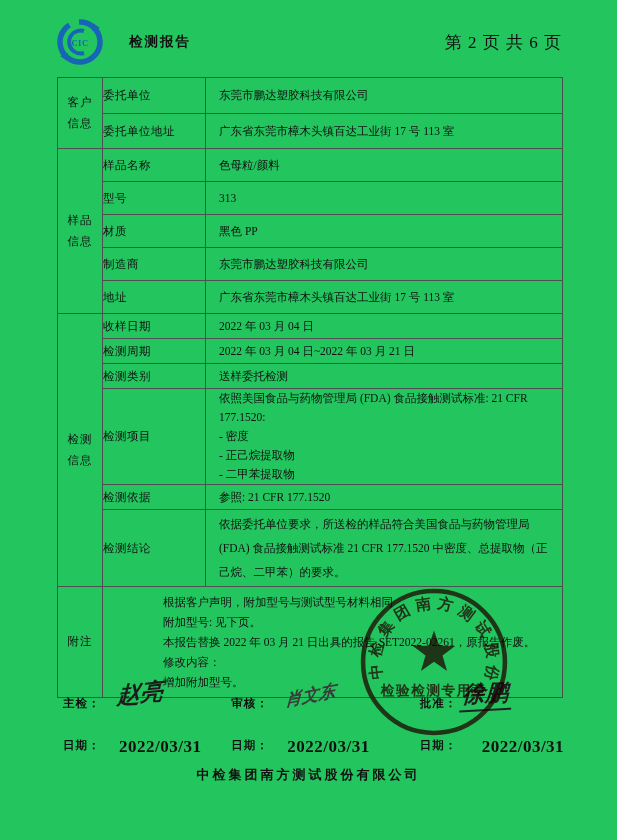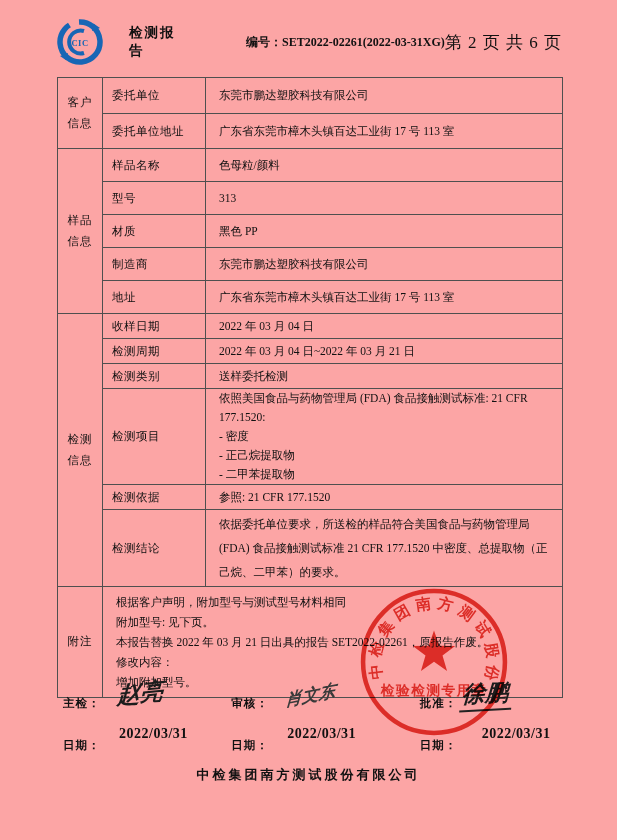--- a/index.html
+++ b/index.html
@@ -2,60 +2,60 @@
 <html><head>
 <meta charset="utf-8">
 <style>
   * { margin:0; padding:0; box-sizing:border-box; }
   html,body { background:#ffffff; }
   body {
     width:617px; height:840px; position:relative;
     font-family:"Liberation Serif","DejaVu Serif",serif;
     color:#111; overflow:hidden;
   }
-  .page { width:617px; height:840px; position:relative; background:#fca5a5; }
+  .page { width:617px; height:840px; position:relative; background:#22c55e; }
 
   
   .hdr { position:absolute; left:57px; top:16px; width:505px; height:52px;
          display:flex; align-items:center; }
   .logo { width:46px; height:46px; flex:0 0 auto; }
   .hdr-title { font-size:13.5px; font-weight:bold; margin-left:26px; letter-spacing:2px; }
   .hdr-no { font-size:12px; font-weight:bold; margin-left:58px; white-space:nowrap; }
   .hdr-page { font-size:17px; font-weight:normal; margin-left:auto; white-space:nowrap; letter-spacing:1px; }
 
   
   table.main { position:absolute; left:57px; top:77px; width:505px;
                border-collapse:collapse; table-layout:fixed; }
   table.main th, table.main td { border:1px solid #4f4f4f; font-weight:normal;
                font-size:11.5px; vertical-align:middle; }
   col.c-group { width:45px; } col.c-label { width:103px; } col.c-value { width:357px; }
   th.group { text-align:center; line-height:1.85; letter-spacing:1px; }
-  td.lbl { padding-left:9px; letter-spacing:.5px; }
+  td.lbl { letter-spacing:.5px; }
   td.val { padding-left:13px; padding-right:8px; }
   tr.h36{height:36px} tr.h35{height:35px} tr.h33{height:33px} tr.h25{height:25px}
   tr.h96{height:96px} tr.h50{height:50px} tr.h110{height:110px}
   .ml { line-height:19px; }
   .concl { line-height:24px; padding-top:2px; padding-bottom:2px; }
   td.note-cell { padding:5px 8px 5px 13px; }
-  .note-line { line-height:20px; white-space:nowrap; }
+  .note-line { line-height:20px; white-space:nowrap;margin-left:47px; }
 
   
   .sigs { position:absolute; left:57px; top:672px; width:505px; height:90px; display:flex; }
   .sig-col { flex:1 1 0; position:relative;font-weight:bold; }
   .sig-role { position:absolute; top:24px; left:6px; font-size:11.5px; letter-spacing:1px; }
   .sig-col:nth-child(3) .sig-role { left:26px; }
   .sig-name { position:absolute; top:6px; left:60px; font-size:23px; color:#1c1c1c;
               transform:rotate(-6deg) skewX(-8deg); font-style:italic; white-space:nowrap;
               font-family:cursive; }
   .sig-col:nth-child(2) .sig-name { font-size:17px; top:12px; transform:rotate(-11deg) skewX(-14deg); color:#3a3a3a; }
   .sig-col:nth-child(3) .sig-name { left:66px; border-bottom:2px solid #222; padding:0 4px 0 2px;
               transform:rotate(-3deg) skewX(-6deg); }
   .date-role { position:absolute; top:66px; left:6px; font-size:11.5px; letter-spacing:1px; }
   .sig-col:nth-child(3) .date-role { left:26px; }
-  .date-val { position:absolute; top:54px; left:62px; font-size:14px; letter-spacing:.5px; }
+  .date-val { position:absolute; top:65px; left:62px; font-size:17px; letter-spacing:.5px; }
   .sig-col:nth-child(3) .date-val { left:88px; }
 
   
   .stamp { position:absolute; left:358px; top:586px; width:152px; height:152px;
            mix-blend-mode:multiply; opacity:.92; pointer-events:none; }
 
   
   .foot { position:absolute; left:0; top:766px; width:617px; text-align:center; }
   .foot-co { font-size:13px; font-weight:bold; letter-spacing:3px; }
   .foot-line { font-size:11px; margin-top:6px; letter-spacing:.3px; }
@@ -69,21 +69,20 @@
 
   <div class="hdr">
     <svg class="logo" viewBox="0 0 46 46">
       <circle cx="23" cy="23" r="20" fill="none" stroke="#1766b5" stroke-width="5.5" stroke-dasharray="100 10 200" transform="rotate(-50 23 23)"></circle>
       <path d="M 36.5,4.5 L 43,9 L 35,12 Z" fill="#1766b5"></path>
       <path d="M 9.5,41.5 L 3,37 L 11,34 Z" fill="#1766b5"></path>
       <path d="M 27,12 A 11.5,11.5 0 1 0 27,34" fill="none" stroke="#1766b5" stroke-width="4"></path>
       <text x="23" y="26.5" font-size="8.5" font-weight="bold" fill="#1766b5" text-anchor="middle" letter-spacing="0.5">CIC</text>
     </svg>
     <div class="hdr-title">检测报告</div>
-    <div class="hdr-no"><span>编号：</span><span>SET2022-02261(2022-03-31XG)</span></div>
     <div class="hdr-page">第 2 页 共 6 页</div>
   </div>
 
   <table class="main">
     <colgroup>
         <col class="c-group">
         <col class="c-label">
         <col class="c-value">
       </colgroup>
     <tbody>

